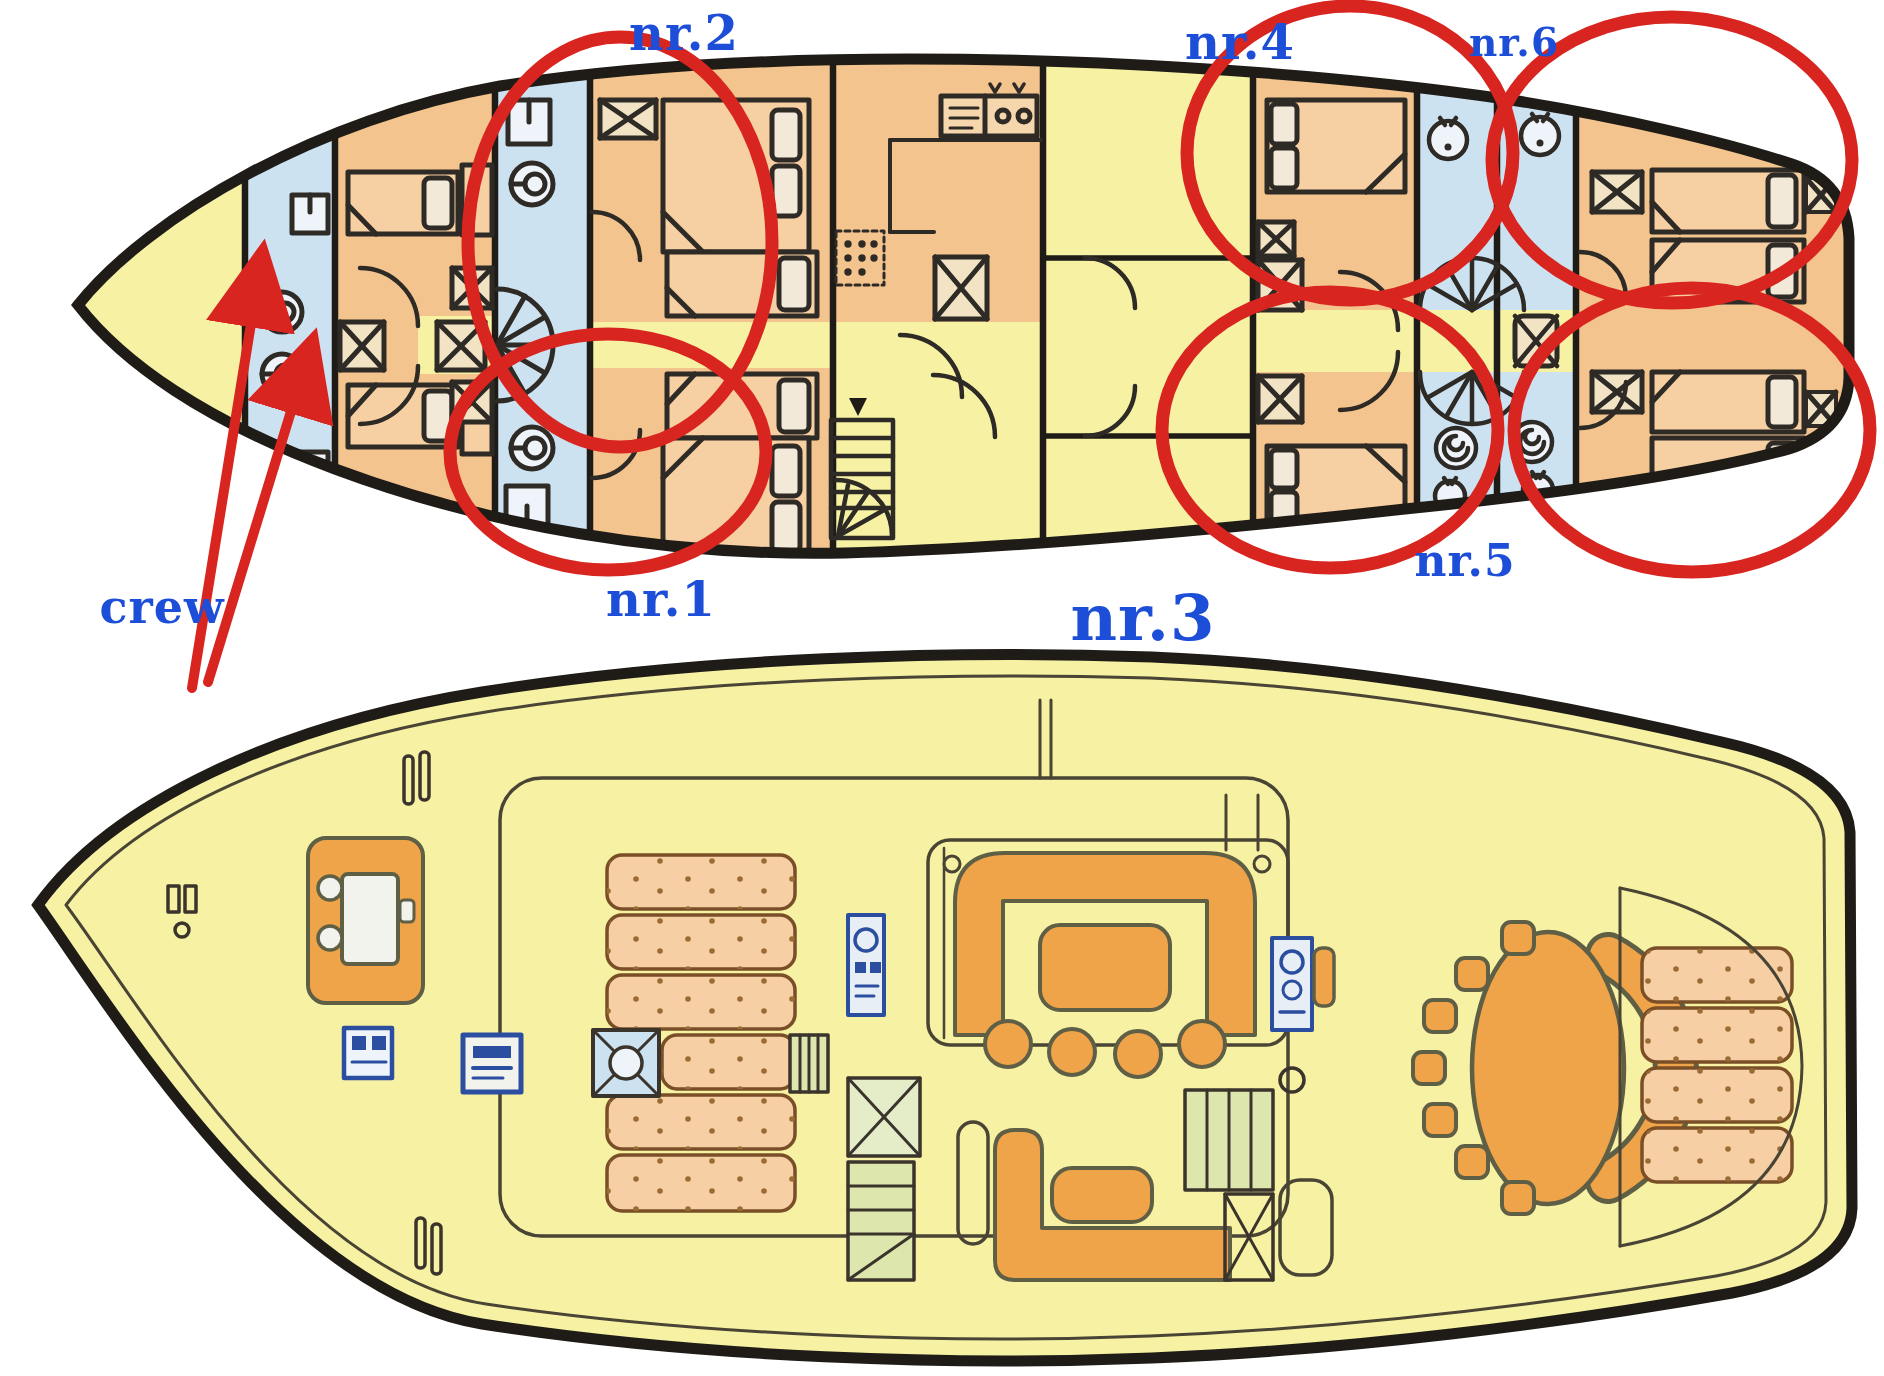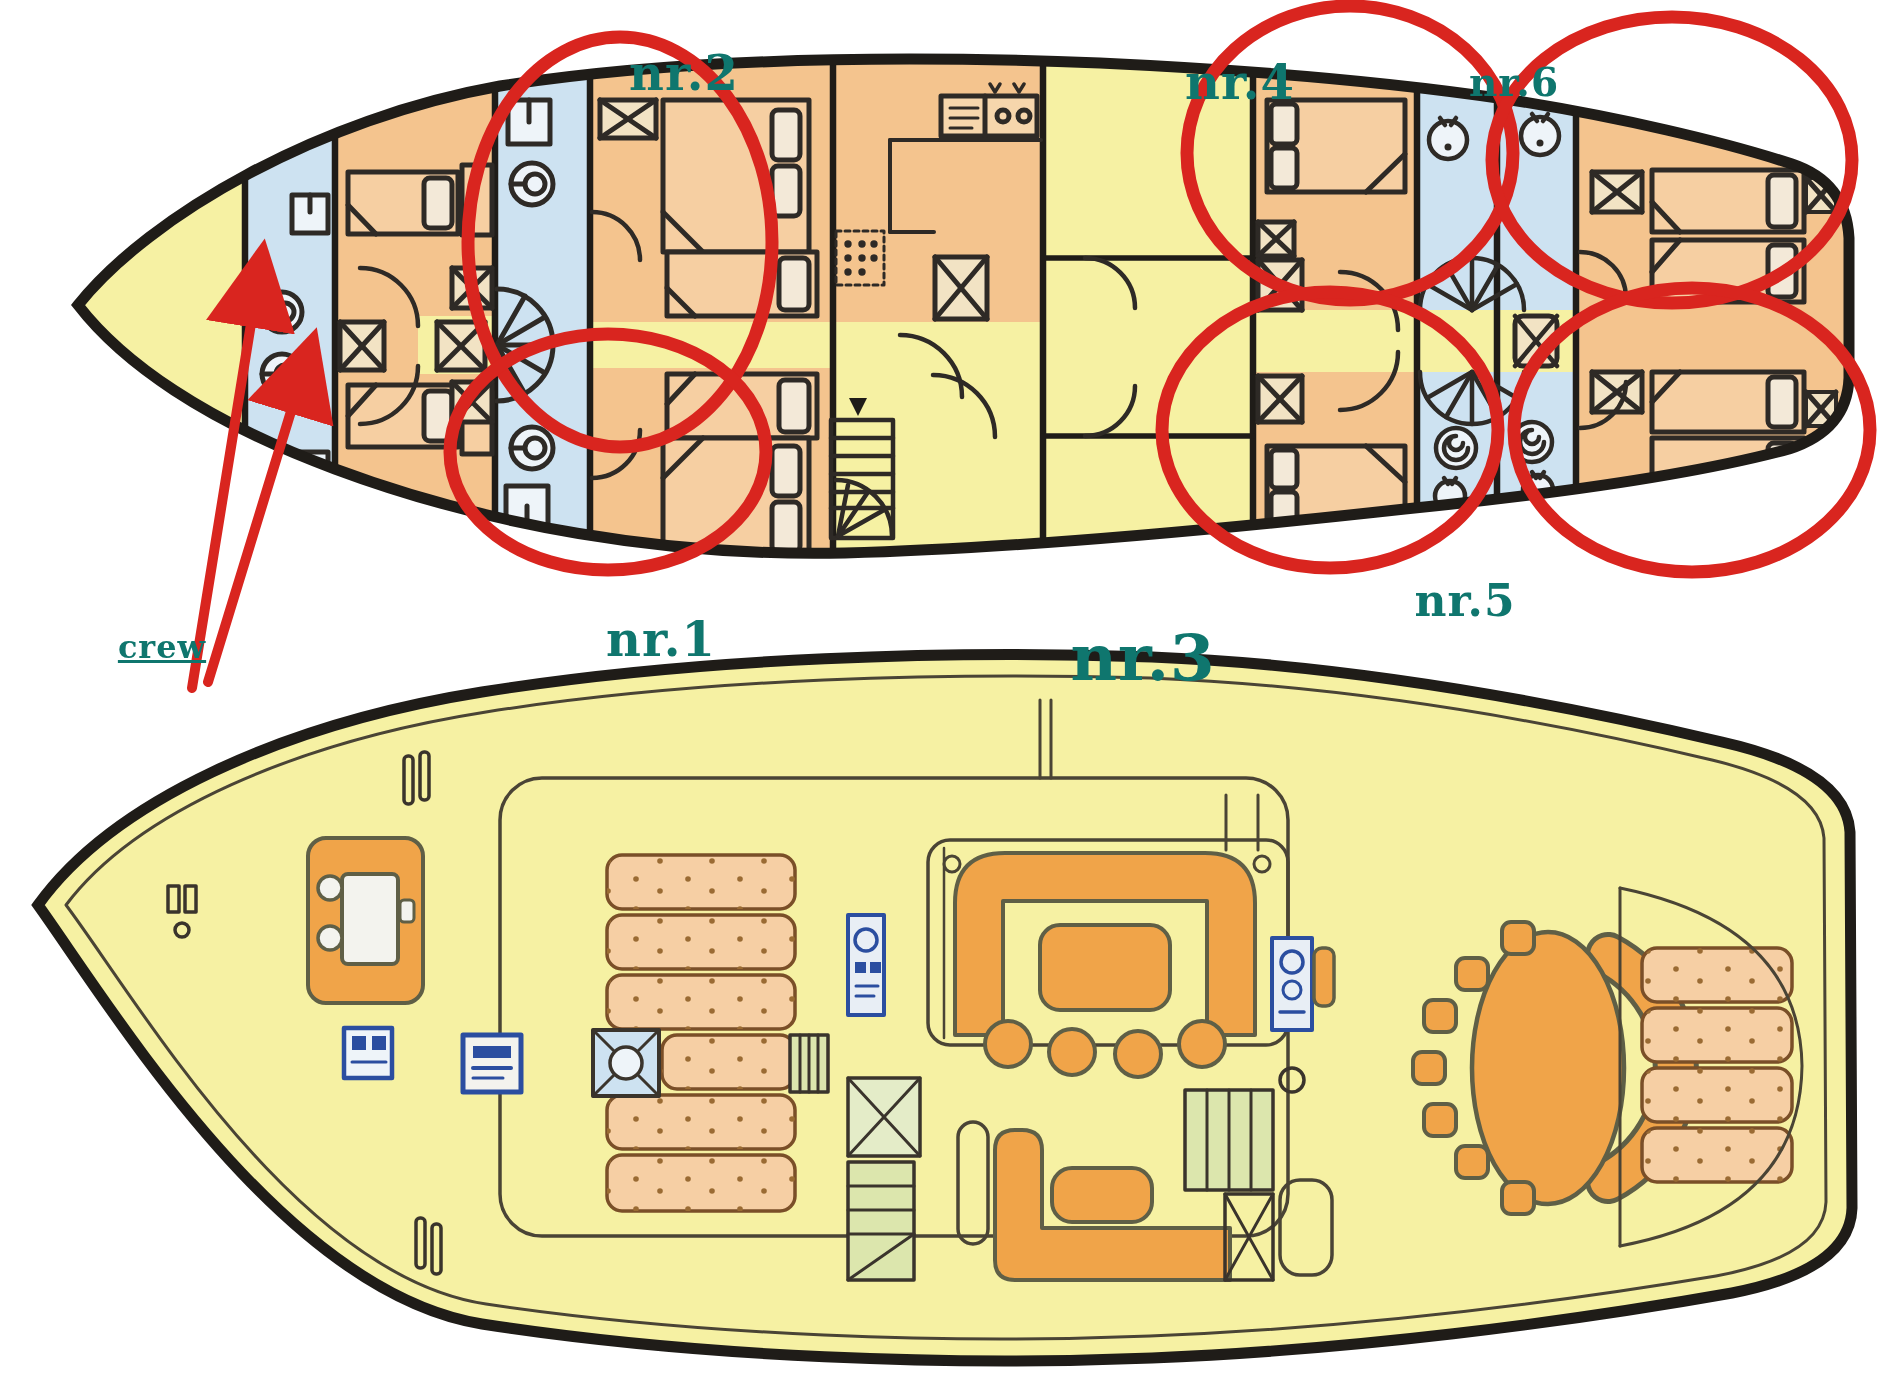--- a/index.html
+++ b/index.html
@@ -1,28 +1,28 @@
 <!DOCTYPE html>
 <html><head>
 <meta charset="utf-8">
 <style>
   html,body{margin:0;padding:0;background:#ffffff;}
   .stage{position:relative;width:1884px;height:1376px;background:#ffffff;overflow:hidden;
          font-family:"DejaVu Sans",sans-serif;}
   .stage svg{position:absolute;left:0;top:0;}
   .lbl{position:absolute;transform:translate(-50%,-50%);
-       font-family:"DejaVu Serif",serif;font-weight:700;color:#0f766e;
-       letter-spacing:1px;white-space:nowrap;margin-top:40px;}
+       font-family:"DejaVu Serif",serif;font-weight:700;color:#1d4ed8;
+       letter-spacing:1px;white-space:nowrap;}
   .lbl-nr1{left:661px;top:599px;font-size:48px;}
   .lbl-nr2{left:684px;top:33px;font-size:48px;}
   .lbl-nr3{left:1143px;top:617px;font-size:64px;}
   .lbl-nr4{left:1240px;top:42px;font-size:48px;}
   .lbl-nr5{left:1465px;top:560px;font-size:44px;}
   .lbl-nr6{left:1514px;top:42px;font-size:39px;}
-  .lbl-crew{left:162px;top:607px;font-size:32px;text-decoration:underline;}
+  .lbl-crew{left:162px;top:607px;font-size:46px;}
 </style>
 </head>
 <body>
 
 <div class="stage">
 
 <svg width="1884" height="1376" viewBox="0 0 1884 1376">
   <defs>
     <clipPath id="hullU">
       <path d="M 78 305 C 150 215, 320 118, 500 86 C 680 58, 900 55, 1100 63 C 1250 70, 1390 82, 1505 99 C 1620 117, 1725 142, 1792 164 Q 1846 182, 1849 238 L 1849 378 Q 1847 430, 1789 449 C 1700 473, 1565 493, 1405 509 C 1205 531, 1005 549, 845 553 C 665 557, 485 525, 335 469 C 205 421, 122 362, 78 305 Z"></path>

